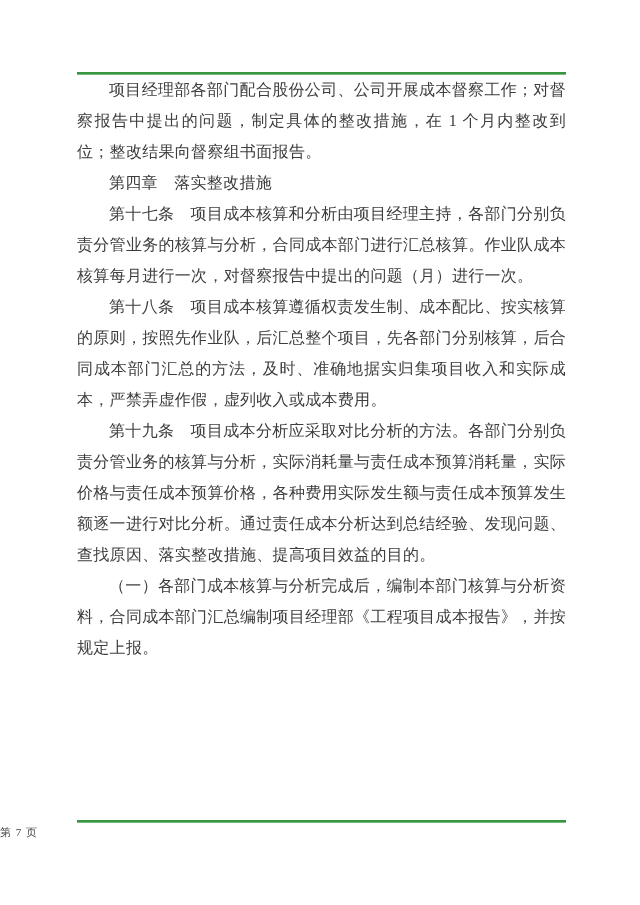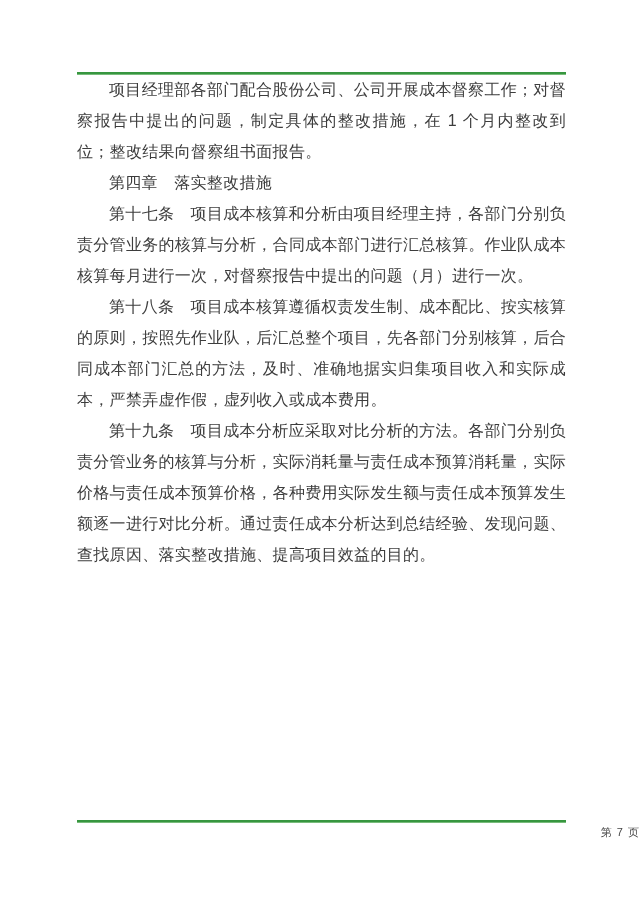--- a/index.html
+++ b/index.html
@@ -6,21 +6,21 @@
     margin: 0;
     padding: 0;
     background: #ffffff;
   }
   .sheet {
     position: relative;
     width: 640px;
     height: 905px;
     background: #ffffff;
     overflow: hidden;
-    font-family: Liberation Sans, sans-serif;
+    font-family: Liberation Serif, serif;
     color: #3d3d3d;
   }
   .rule {
     position: absolute;
     left: 77px;
     width: 489px;
     height: 3px;
     background: linear-gradient(180deg, #37963f 0%, #37963f 55%, #9ed29e 100%);
   }
   .rule-top    { top: 72px; }
@@ -38,38 +38,39 @@
     text-align: justify;
     text-indent: 2em;
     letter-spacing: 0.3px;
     word-break: break-all;
   }
   .footer {
     position: absolute;
     top: 825px;
     left: 0;
     width: 100%;
-    text-align: right;
+    text-align: left;
     font-size: 11px;
     color: #454545;
     letter-spacing: 1px;
   }
 </style>
 </head>
 <body>
 
 <div class="sheet">
 
   <div class="rule rule-top"></div>
 
   <div class="content">
     <p>项目经理部各部门配合股份公司、公司开展成本督察工作；对督察报告中提出的问题，制定具体的整改措施，在 1 个月内整改到位；整改结果向督察组书面报告。</p>
     <p>第四章　落实整改措施</p>
     <p>第十七条　项目成本核算和分析由项目经理主持，各部门分别负责分管业务的核算与分析，合同成本部门进行汇总核算。作业队成本核算每月进行一次，对督察报告中提出的问题（月）进行一次。</p>
     <p>第十八条　项目成本核算遵循权责发生制、成本配比、按实核算的原则，按照先作业队，后汇总整个项目，先各部门分别核算，后合同成本部门汇总的方法，及时、准确地据实归集项目收入和实际成本，严禁弄虚作假，虚列收入或成本费用。</p>
     <p>第十九条　项目成本分析应采取对比分析的方法。各部门分别负责分管业务的核算与分析，实际消耗量与责任成本预算消耗量，实际价格与责任成本预算价格，各种费用实际发生额与责任成本预算发生额逐一进行对比分析。通过责任成本分析达到总结经验、发现问题、查找原因、落实整改措施、提高项目效益的目的。</p>
+    <p>（一）各部门成本核算与分析完成后，编制本部门核算与分析资料，合同成本部门汇总编制项目经理部《工程项目成本报告》，并按规定上报。</p>
   </div>
 
   <div class="rule rule-bottom"></div>
 
   <div class="footer">第 7 页</div>
 
 </div>
 
 </body></html>

